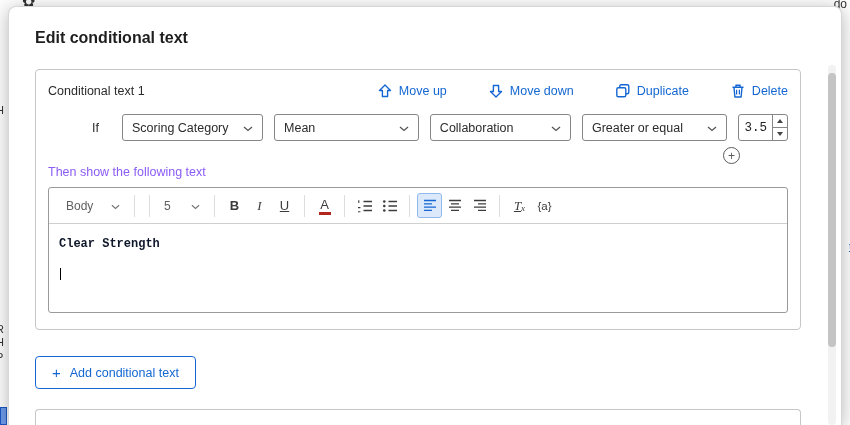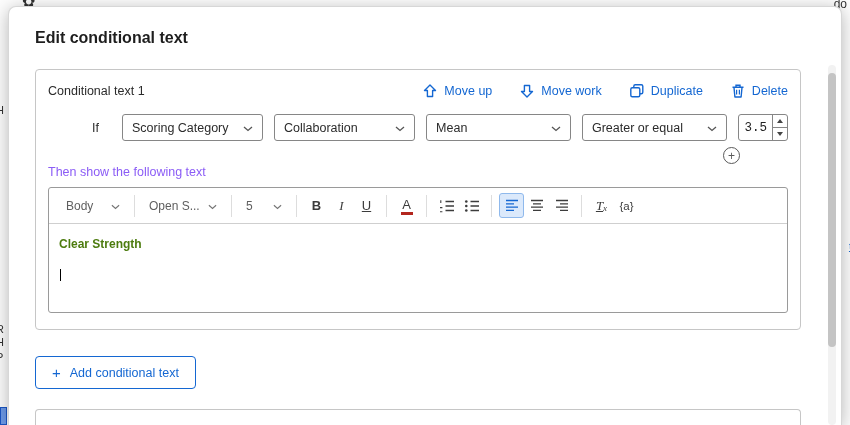--- a/index.html
+++ b/index.html
@@ -31,21 +31,21 @@
     box-shadow: 0 3px 18px rgba(0,0,0,.28);
     z-index: 2; overflow: hidden;
   }
   .modal-title { padding: 22px 26px 16px; font-size: 16px; font-weight: 700; color: #1e1e1e; }
   .modal-body { padding: 6px 40px 0 26px; position: relative; }
 
   
   .panel { border: 1px solid #c6c6c6; border-radius: 4px; padding: 13px 12px 16px; background: #fff; }
   .panel-header { display: flex; justify-content: space-between; align-items: center; }
   .panel-label { font-size: 12.5px; color: #2b2b2b; }
-  .actions { display: flex; gap: 27px; }
+  .actions { display: flex; gap: 41px; }
   .action { display: flex; align-items: center; gap: 6px; color: #1467d2; font-size: 12.5px; cursor: pointer; }
   .action svg { display: block; }
 
   .cond-row { display: flex; align-items: center; gap: 11px; margin-top: 15px; padding-left: 44px; }
   .if-label { font-size: 12.5px; color: #2b2b2b; margin-right: 12px; }
   .select {
     height: 27px; border: 1px solid #868686; border-radius: 3px; background: #fff;
     display: flex; align-items: center; justify-content: space-between;
     padding: 12px 9px; font-size: 12.5px; color: #2b2b2b; cursor: pointer;
   }
@@ -74,21 +74,21 @@
   .btn-bold { font-weight: 800; }
   .btn-italic { font-style: italic; font-family: "Liberation Serif", serif; }
   .btn-underline { text-decoration: underline; }
   .color-btn { flex-direction: column; line-height: 1; padding-top: 2px; }
   .color-bar { width: 12px; height: 3px; margin-top: 1px; }
   .ed-btn.active { background: #dbe9fb; border: 1px solid #8fb9ec; color: #1467d2; }
   .tx-btn { font-family: "Liberation Serif", serif; font-style: italic; }
   .tx-sub { font-size: 9px; margin-bottom: -5px; }
   .piped-btn { font-size: 11.5px; }
 
-  .ed-content { padding: 13px 10px 24px; font-size: 12px; color: #4d7c0f; min-height: 88px; cursor: text; }
+  .ed-content { padding: 13px 10px 24px; font-size: 12px; color: #0f172a; min-height: 88px; cursor: text; font-family: Liberation Mono, monospace; }
   .ed-heading { font-weight: 700; font-size: 12px; margin-bottom: 15px; }
   .ed-paragraph { line-height: 1.55; }
   .caret { display: inline-block; width: 1px; height: 12px; background: #000; vertical-align: -2px; margin-left: 1px; }
 
   
   .add-btn {
     margin-top: 26px; display: inline-flex; align-items: center; gap: 9px;
     border: 1px solid #1467d2; color: #1467d2; background: #fff;
     border-radius: 4px; padding: 8px 16px; font-size: 12.5px; cursor: pointer;
   }
@@ -130,21 +130,21 @@
             <span>Move up</span>
           </span>
           <span class="action">
             <span>
               <svg width="16" height="16" viewBox="0 0 16 16">
                   <g transform="rotate(180 8 8)">
                     <path d="M8 2 L13.5 7.5 H10.6 V13.5 H5.4 V7.5 H2.5 Z" fill="none" stroke="#1467d2" stroke-width="1.4" stroke-linejoin="round"></path>
                   </g>
                 </svg>
             </span>
-            <span>Move work</span>
+            <span>Move down</span>
           </span>
           <span class="action">
             <span>
               <svg width="16" height="16" viewBox="0 0 16 16">
                   <rect x="4.8" y="1.8" width="9" height="9" rx="1.5" fill="none" stroke="#1467d2" stroke-width="1.4"></rect>
                   <rect x="1.8" y="4.8" width="9" height="9" rx="1.5" fill="#fff" stroke="#1467d2" stroke-width="1.4"></rect>
                 </svg>
             </span>
             <span>Duplicate</span>
           </span>
@@ -163,28 +163,28 @@
       </div>
 
       <div class="cond-row">
         <span class="if-label">If</span>
         <div class="select w1">
           <span>Scoring Category</span>
           <span><svg width="10" height="6" viewBox="0 0 10 6">
                 <path d="M1 1l4 3.5L9 1" fill="none" stroke="#555" stroke-width="1.3"></path>
               </svg></span>
         </div>
-        <div class="select w2">
-          <span>Collaboration</span>
+        <div class="select w3">
+          <span>Mean</span>
           <span><svg width="10" height="6" viewBox="0 0 10 6">
                 <path d="M1 1l4 3.5L9 1" fill="none" stroke="#555" stroke-width="1.3"></path>
               </svg></span>
         </div>
-        <div class="select w3">
-          <span>Mean</span>
+        <div class="select w2">
+          <span>Collaboration</span>
           <span><svg width="10" height="6" viewBox="0 0 10 6">
                 <path d="M1 1l4 3.5L9 1" fill="none" stroke="#555" stroke-width="1.3"></path>
               </svg></span>
         </div>
         <div class="select w4">
           <span>Greater or equal</span>
           <span><svg width="10" height="6" viewBox="0 0 10 6">
                 <path d="M1 1l4 3.5L9 1" fill="none" stroke="#555" stroke-width="1.3"></path>
               </svg></span>
         </div>
@@ -211,26 +211,20 @@
 
       <div class="editor">
         <div class="ed-toolbar">
           <div class="ed-select ews1">
             <span>Body</span>
             <span><svg width="9" height="6" viewBox="0 0 10 6">
                   <path d="M1 1l4 3.5L9 1" fill="none" stroke="#777" stroke-width="1.3"></path>
                 </svg></span>
           </div>
           <div class="ed-divider"></div>
-          <div class="ed-select ews2">
-            <span>Open S...</span>
-            <span><svg width="9" height="6" viewBox="0 0 10 6">
-                  <path d="M1 1l4 3.5L9 1" fill="none" stroke="#777" stroke-width="1.3"></path>
-                </svg></span>
-          </div>
           <div class="ed-divider"></div>
           <div class="ed-select ews3">
             <span>5</span>
             <span><svg width="9" height="6" viewBox="0 0 10 6">
                   <path d="M1 1l4 3.5L9 1" fill="none" stroke="#777" stroke-width="1.3"></path>
                 </svg></span>
           </div>
           <div class="ed-divider"></div>
           <span class="ed-btn btn-bold">B</span>
           <span class="ed-btn btn-italic">I</span>

